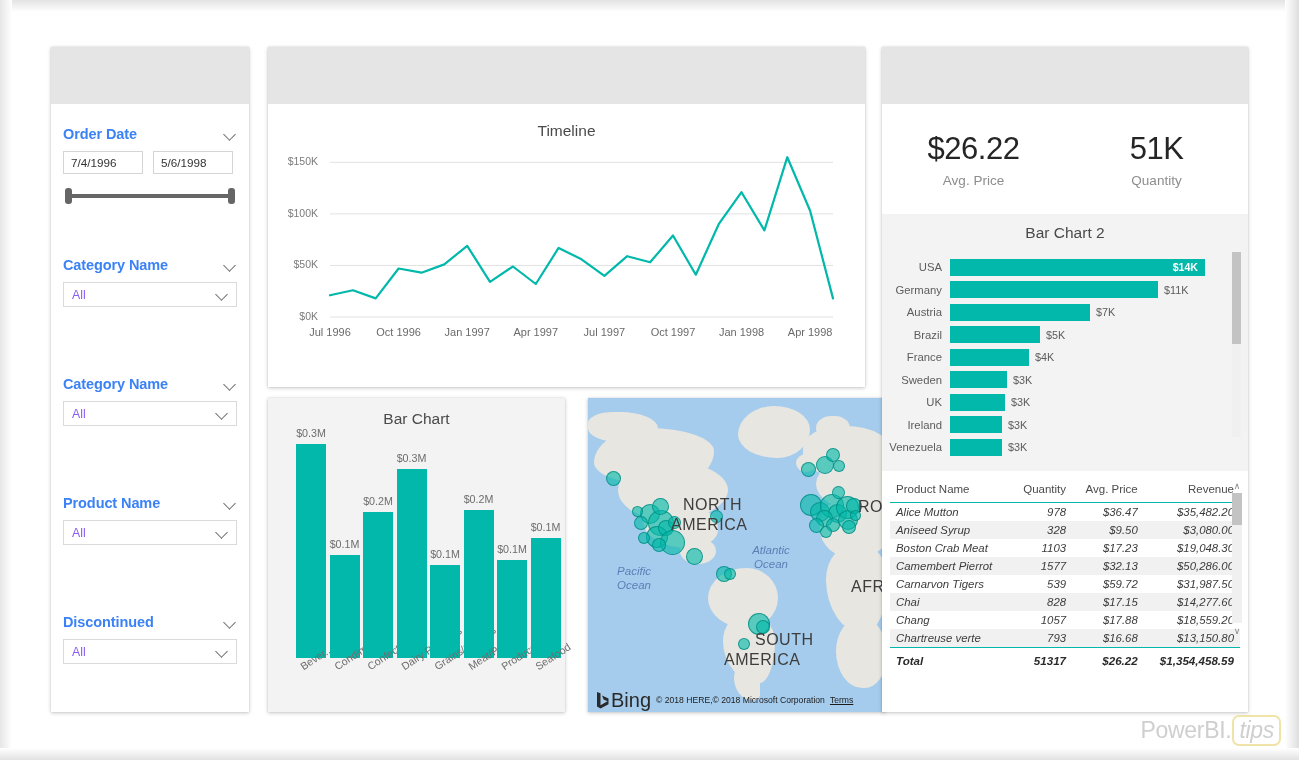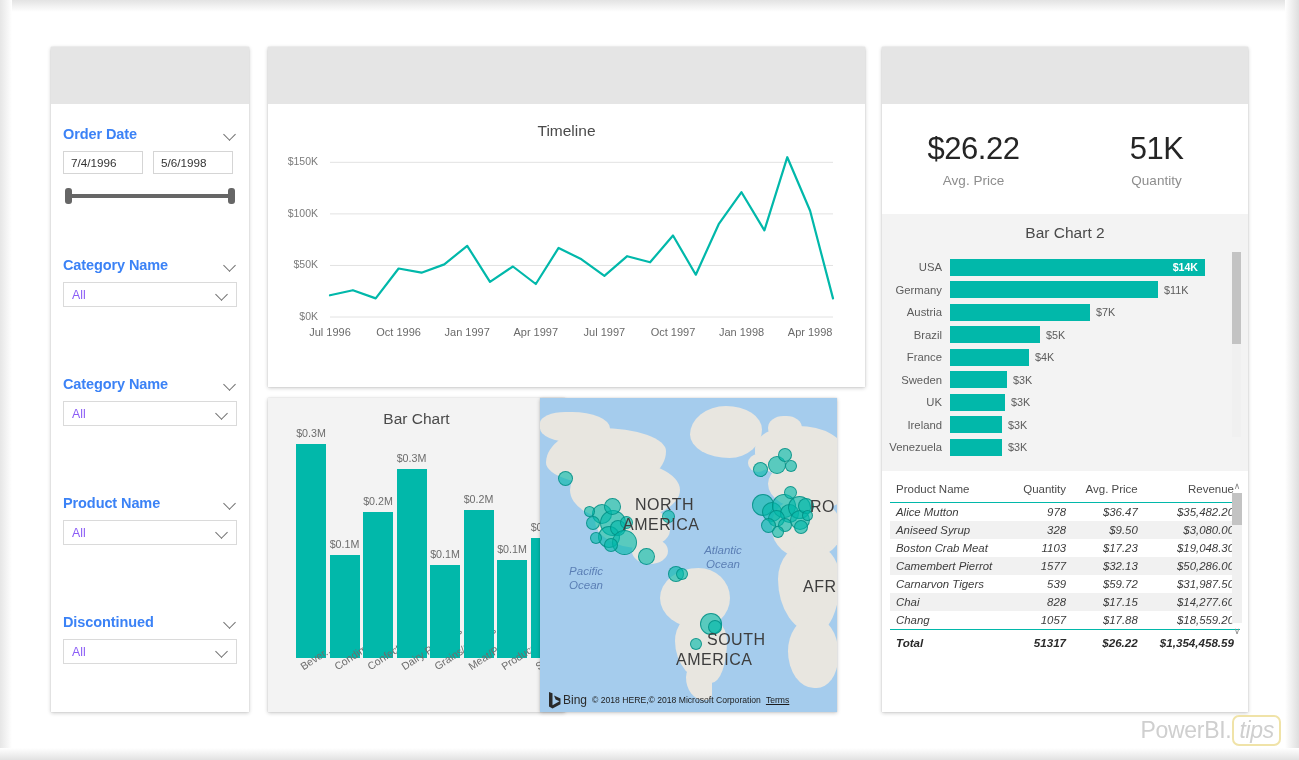--- a/index.html
+++ b/index.html
@@ -108,40 +108,40 @@
     position: absolute; font-size: 10.7px; color: #6d6d6d;
     width: 60px; text-align: center;
   }
   .cat-label {
     position: absolute; font-size: 10.6px; color: #6d6d6d;
     transform: rotate(-33deg); transform-origin: left top;
     white-space: nowrap;
   }
   #barchart-panel { background: #f3f3f3; }
 
-  #map-panel { left: 540px; top: 398px; width: 297px; height: 314px; overflow: hidden; }
+  #map-panel { left: 588px; top: 398px; width: 297px; height: 314px; overflow: hidden; }
   .map-bg { position: absolute; left:0; top:0; width: 297px; height: 314px; background: #a5cced; }
   .landmass { position: absolute; background: #e8e6e0; }
   .map-text {
     position: absolute; font-size: 16px; color: #3d3d3d; font-weight: normal;
     letter-spacing: 0.5px;
   }
   .ocean-text {
     position: absolute; font-size: 11.5px; color: #5b7fb5; font-style: italic;
     line-height: 14px; text-align: center;
   }
   .bubble {
     position: absolute; border-radius: 50%; background: rgba(1,184,170,0.62);
     border: 1px solid rgba(0,140,130,0.8);
   }
   .bing-bar {
     position: absolute; left: 0; bottom: 0; width: 297px; height: 24px;
     display: flex; align-items: center; padding-left: 8px; gap: 5px;
   }
-  .bing-logo { font-size: 12px; color: #2a2a2a; font-weight: normal; display:flex; align-items:center; gap:2px;}
+  .bing-logo { font-size: 20px; color: #2a2a2a; font-weight: normal; display:flex; align-items:center; gap:2px;}
   .bing-credit { font-size: 8.6px; color: #1c1c1c; }
   .bing-terms { font-size: 8.6px; color: #1c1c1c; text-decoration: underline; }
 
   
   #right-panel { left: 882px; top: 47px; width: 366px; height: 665px; background:#fff; }
   #right-panel .panel-header { height: 57px; }
   .kpi-row { display: flex; height: 110px; align-items: center; }
   .kpi { flex: 1; text-align: center; }
   .kpi-value { font-size: 31px; color: #252525; font-weight: normal; letter-spacing: -0.5px; }
   .kpi-label { font-size: 13.5px; color: #8d8d8d; margin-top: 6px; }
@@ -525,20 +525,26 @@
               <td>828</td>
               <td>$17.15</td>
               <td>$14,277.60</td>
             </tr>
             <tr>
               <td class="left">Chang</td>
               <td>1057</td>
               <td>$17.88</td>
               <td>$18,559.20</td>
             </tr>
+            <tr>
+              <td class="left">Chartreuse verte</td>
+              <td>793</td>
+              <td>$16.68</td>
+              <td>$13,150.80</td>
+            </tr>
           </tbody>
         <tfoot>
           <tr>
             <td class="left">Total</td>
             <td>51317</td>
             <td>$26.22</td>
             <td>$1,354,458.59</td>
           </tr>
         </tfoot>
       </table>

